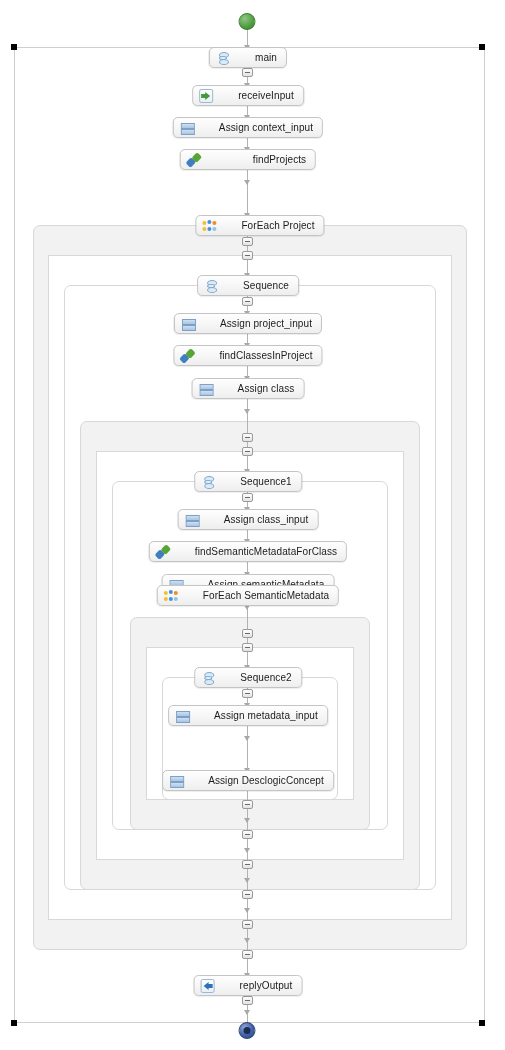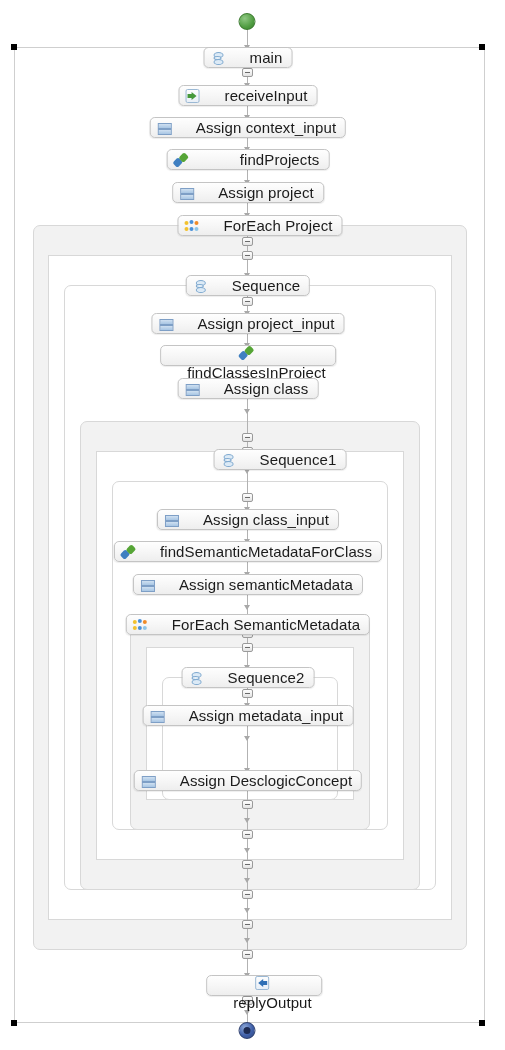--- a/index.html
+++ b/index.html
@@ -77,21 +77,21 @@
     padding: 0 9px 0 6px;
     border: 1px solid #c4c4c4;
     border-radius: 5px;
     background: linear-gradient(#fefefe 0%, #f7f7f7 48%, #eeeeee 100%);
     box-shadow: 0 1px 1px rgba(0,0,0,0.07);
     white-space: nowrap;
     z-index: 12;
     transform: translateX(-50%);
   }
   .node .lbl {
-    font-size: 15px;
+    font-size: 10px;
     color: #1b1b1b;
     line-height: 1;
     letter-spacing: 0.1px;
     padding-left: 20px;
   }
   .ico {
     position: relative;
     width: 14px; height: 14px;
     flex: 0 0 14px;
   }
@@ -327,24 +327,20 @@
   <div class="node" style="left:248px; top:117px;">
     <span class="ico ico-assign"></span>
     <span class="lbl">Assign context_input</span>
   </div>
 
   <div class="node" style="left:248px; top:149px;gap:32px;">
     <span class="ico ico-invoke"></span>
     <span class="lbl">findProjects</span>
   </div>
 
-  <div class="node" style="left:248px; top:182px;">
-    <span class="ico ico-assign"></span>
-    <span class="lbl">Assign project</span>
-  </div>
 
   <div class="node" style="left:260px; top:215px;">
     <span class="ico ico-foreach">
       <i class="d1"></i>
         <i class="d2"></i>
         <i class="d3"></i>
         <i class="b1"></i>
         <i class="b2"></i>
         <i class="b3"></i>
     </span>
@@ -356,32 +352,32 @@
         <i></i>
       </span>
     <span class="lbl">Sequence</span>
   </div>
 
   <div class="node" style="left:248px; top:313px;">
     <span class="ico ico-assign"></span>
     <span class="lbl">Assign project_input</span>
   </div>
 
-  <div class="node" style="left:248px; top:345px;flex-direction:column;">
+  <div class="node" style="left:248px; top:345px;">
     <span class="ico ico-invoke"></span>
     <span class="lbl">findClassesInProject</span>
   </div>
 
   <div class="node" style="left:248px; top:378px;">
     <span class="ico ico-assign"></span>
     <span class="lbl">Assign class</span>
   </div>
 
 
-  <div class="node" style="left:248px; top:449px;margin-left:32px;">
+  <div class="node" style="left:248px; top:471px;">
     <span class="ico ico-sequence">
         <i></i>
       </span>
     <span class="lbl">Sequence1</span>
   </div>
 
   <div class="node" style="left:248px; top:509px;">
     <span class="ico ico-assign"></span>
     <span class="lbl">Assign class_input</span>
   </div>
@@ -389,21 +385,21 @@
   <div class="node" style="left:248px; top:541px;">
     <span class="ico ico-invoke"></span>
     <span class="lbl">findSemanticMetadataForClass</span>
   </div>
 
   <div class="node" style="left:248px; top:574px;">
     <span class="ico ico-assign"></span>
     <span class="lbl">Assign semanticMetadata</span>
   </div>
 
-  <div class="node" style="left:248px; top:614px;">
+  <div class="node" style="left:248px; top:585px;">
     <span class="ico ico-foreach">
       <i class="d1"></i>
         <i class="d2"></i>
         <i class="d3"></i>
         <i class="b1"></i>
         <i class="b2"></i>
         <i class="b3"></i>
     </span>
     <span class="lbl">ForEach SemanticMetadata</span>
   </div>
@@ -419,20 +415,20 @@
     <span class="ico ico-assign"></span>
     <span class="lbl">Assign metadata_input</span>
   </div>
 
 
   <div class="node" style="left:248px; top:770px;justify-content:flex-end;">
     <span class="ico ico-assign"></span>
     <span class="lbl">Assign DesclogicConcept</span>
   </div>
 
-  <div class="node" style="left:264px; top:975px;flex-direction:column;">
+  <div class="node" style="left:248px; top:975px;">
     <span class="ico ico-reply"></span>
     <span class="lbl">replyOutput</span>
   </div>
 
   <div class="end-node" style="left:247px; top:1022px;"></div>
 
 </div>
 
 </body></html>

